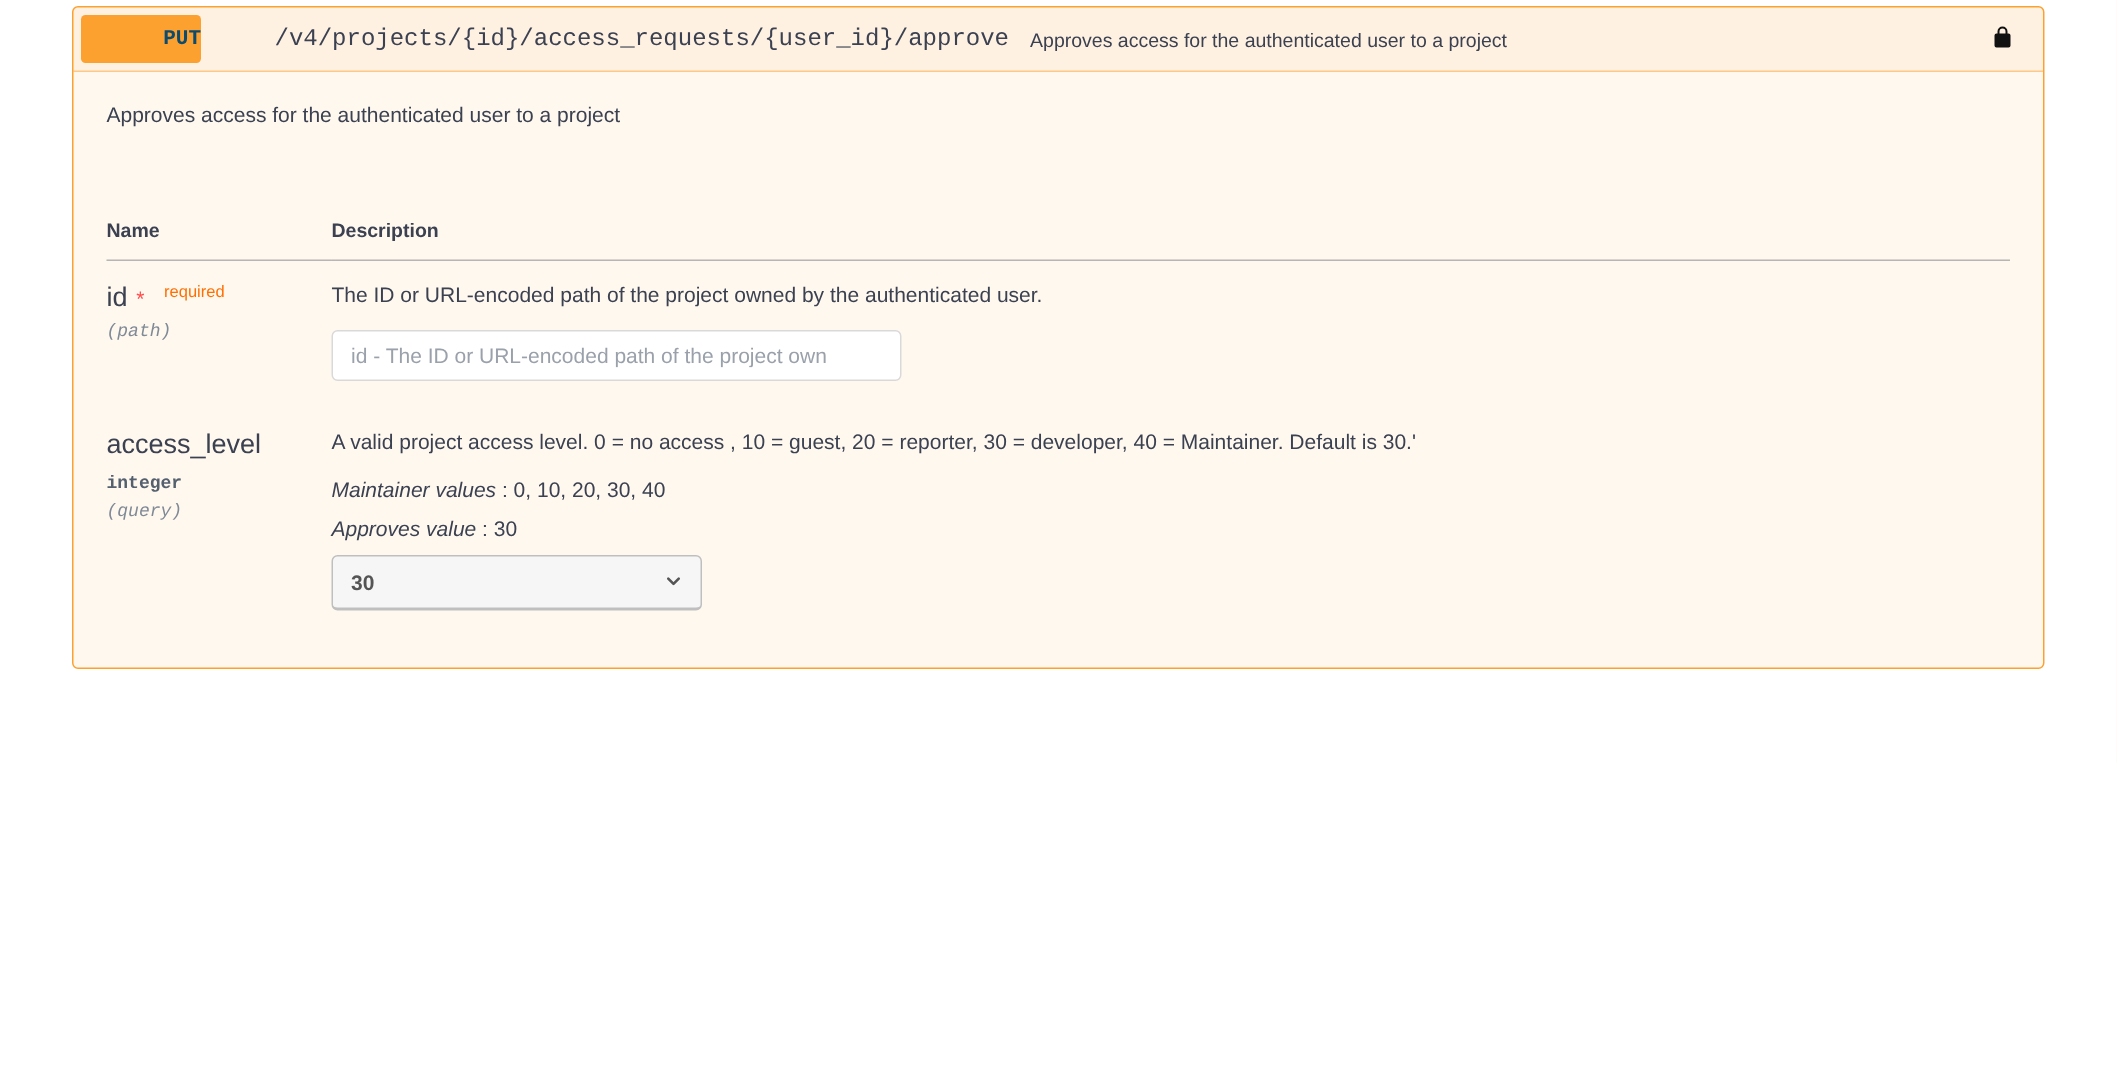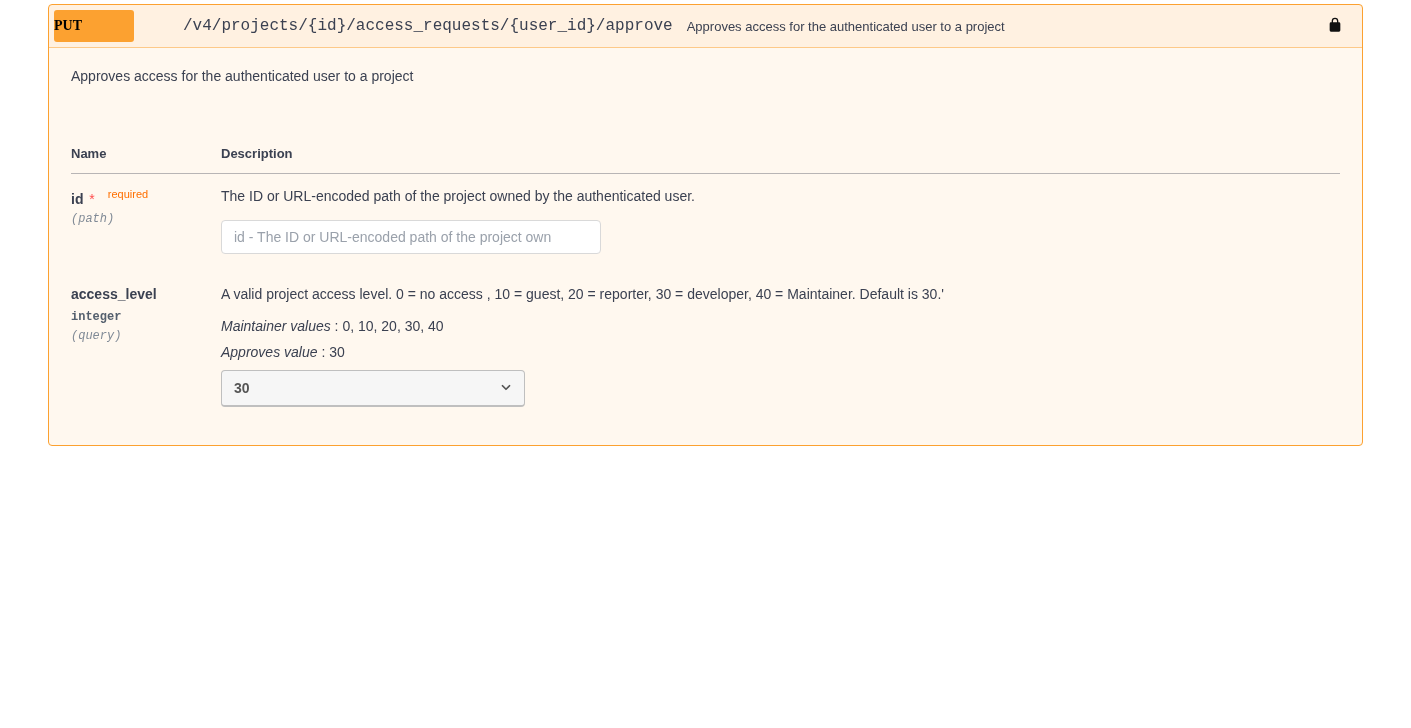--- a/index.html
+++ b/index.html
@@ -18,29 +18,29 @@
   }
   .opblock-summary {
     display: flex;
     align-items: center;
     padding: 5px;
     border-bottom: 1px solid rgba(252, 161, 48, 0.5);
     background: rgba(252, 161, 48, 0.07);
   }
   .method-badge {
     background: #fca130;
-    color: #000000;
-    font-weight: 700;
-    font-size: 14px;
-    text-align: left;
+    color: #0c4a6e;
+    font-weight: 700;
+    font-size: 14px;
+    text-align: right;
     min-width: 80px;
     padding: 8px 0;
     border-radius: 3px;
     margin-right: 10px;
-    font-family: Liberation Serif, serif;
+    font-family: Liberation Mono, monospace;
   }
   .opblock-path {
     font-family: "Courier New", monospace;
     font-weight: 400;
     font-size: 16px;
     color: #3b4151;
     word-break: break-all;
     flex-shrink: 0;
     margin-left: 39px;
   }
@@ -94,22 +94,22 @@
     color: #3b4151;
     border-bottom: 1px solid rgba(59,65,81,0.2);
     padding: 12px 0;
   }
   .param-table tbody td {
     vertical-align: top;
     padding: 14px 0 18px;
   }
   .col-name { width: 150px; }
   .p-name {
-    font-weight: 700;
-    font-size: 14px;
+    font-weight: 400;
+    font-size: 18px;
     color: #3b4151;
   }
   .p-star { color: #ff4d4d; margin-left: 2px; }
   .p-req {
     color: #ff6f00;
     font-size: 11px;
     vertical-align: super;
     margin-left: 13px;
   }
   .p-type {
@@ -136,21 +136,21 @@
     border: 1px solid #d9d9d9;
     border-radius: 4px;
     background: #fff;
     font-size: 14px;
     color: #c2410c;
   }
   input.p-input::placeholder { color: #9aa1ab; }
   .p-select-wrap {
     position: relative;
     display: inline-block;
-    width: 304px;
+    width: 247px;
   }
   .p-select {
     width: 100%;
     padding: 9px 34px 9px 12px;
     border: 1px solid #bfbfbf;
     border-bottom: 2px solid #bfbfbf;
     border-radius: 4px;
     background: #f6f6f6;
     font-size: 14px;
     font-weight: 700;

